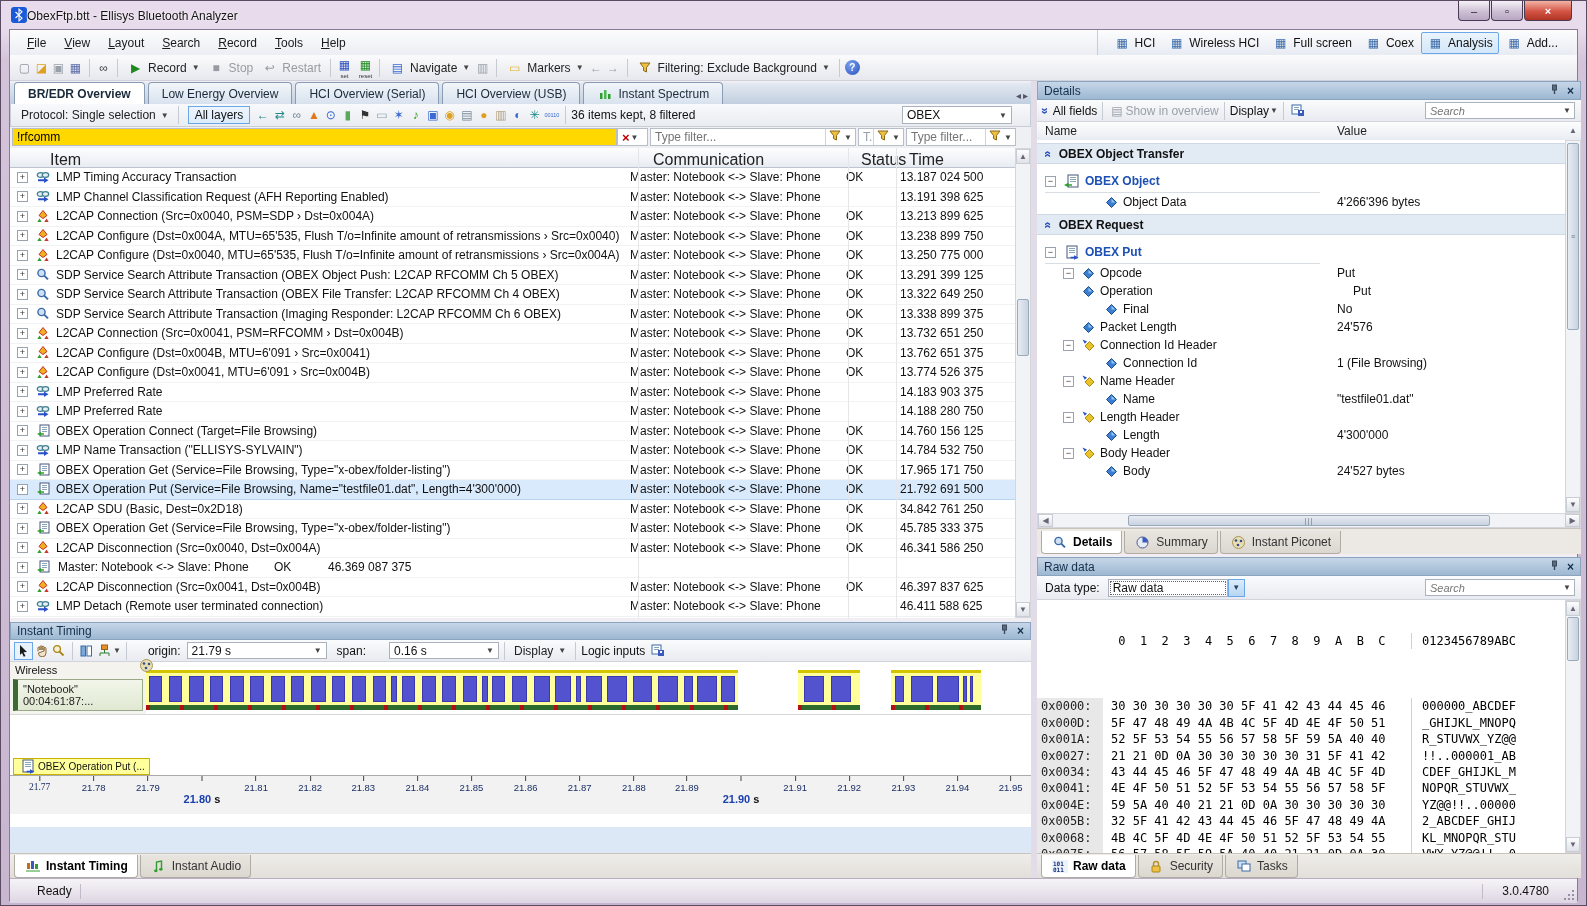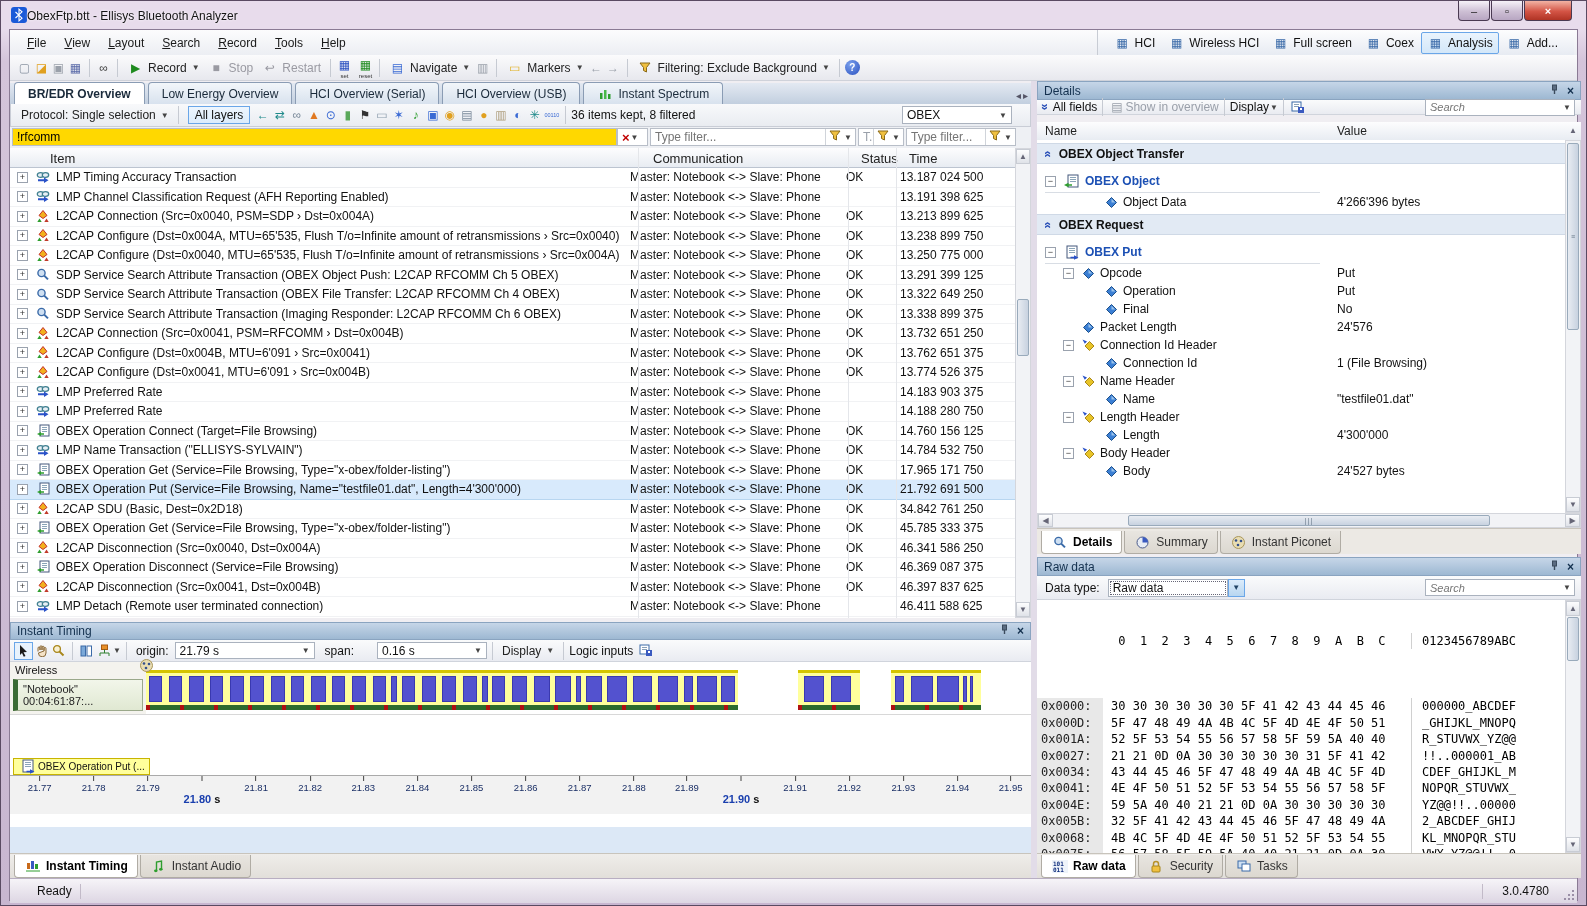--- a/index.html
+++ b/index.html
@@ -41,21 +41,21 @@
   .combo{display:flex;align-items:center;justify-content:space-between;border:1px solid #aab2be;background:#fff;padding:1px 4px;box-sizing:border-box}
   
   .filterrow{position:absolute;left:9px;top:126px;width:1021px;height:21px;background:#eef0f4;border-bottom:1px solid #c9cdd6}
   .fcell{position:absolute;top:1px;height:18px;display:flex;align-items:center;border:1px solid #b8bec8;background:#fff;box-sizing:border-box}
   .yellowfilter{background:#ffd800;font-weight:normal}
   .yellowfilter input{background:transparent;border:none;outline:none;font:12px "Liberation Sans",sans-serif;width:100%;padding-left:4px}
   .fph{color:#9aa0aa;padding-left:4px;overflow:hidden;white-space:nowrap}
   .fbtn{display:flex;align-items:center;gap:2px;padding:0 3px;border-left:1px solid #d0d4da;height:100%}
   .redx{color:#c00000;font-weight:bold;font-size:13px}
   
-  .thead{position:absolute;left:9px;top:147px;width:1021px;height:20px;background:linear-gradient(#fdfdfe,#e8ecf2);border-bottom:1px solid #bcc4d0;box-sizing:border-box;font-size:13px;color:#222}
+  .thead{position:absolute;left:9px;top:147px;width:1021px;height:20px;background:linear-gradient(#fdfdfe,#e8ecf2);border-bottom:1px solid #bcc4d0;box-sizing:border-box;font-size:16px;color:#222}
   .thead span{position:absolute;top:3px}
   .tbody{position:absolute;left:9px;top:167px;width:1005px;height:450px;background:#fff;overflow:hidden}
   .trow{height:19.5px;display:flex;align-items:center;border-bottom:1px solid #f1f2f4;position:relative;box-sizing:border-box;white-space:nowrap}
   .trow.sel{background:#d8eafc;border-bottom:1px solid #b8d6f0}
   .exp{display:inline-flex;width:9px;height:9px;border:1px solid #9aa2ae;background:#fff;font-size:9px;line-height:7px;align-items:center;justify-content:center;color:#333;flex:none}
   .trow .exp{margin:0 6px 0 7px}
   .ricon{width:18px;flex:none;display:inline-flex;justify-content:center}
   .itemtxt{margin-left:4px;overflow:hidden;text-overflow:clip;width:568px;flex:none}
   .commtxt{width:209px;flex:none;padding-left:6px}
   .stattxt{width:47px;flex:none;padding-left:7px}
@@ -640,21 +640,20 @@
         <span class="exp">+</span>
         <span class="ricon">
           <svg width="15" height="14" viewBox="0 0 15 14">
             <rect x="4" y="1" width="9" height="11" fill="#fff" stroke="#44597c"></rect>
             <line x1="6" y1="3.5" x2="11" y2="3.5" stroke="#8aa4b8"></line>
             <line x1="6" y1="5.5" x2="11" y2="5.5" stroke="#8aa4b8"></line>
             <line x1="6" y1="7.5" x2="11" y2="7.5" stroke="#8aa4b8"></line>
             <path d="M1 10 l4 -2 v1.3 h3 v1.4 h-3 V12 z" fill="#2e9e2e"></path>
           </svg>
         </span>
-        <span class="itemtxt">OBEX Operation Disconnect (Service=File Browsing)</span>
         <span class="commtxt">Master: Notebook &lt;-&gt; Slave: Phone</span>
         <span class="stattxt">OK</span>
         <span class="timetxt">46.369 087 375</span>
       </div>
       <div class="trow">
         <span class="exp">+</span>
         <span class="ricon">
           <svg width="14" height="13" viewBox="0 0 14 13">
             <path d="M7 0.5 L11 5.5 L7 8.5 L3 5.5 Z" fill="#f2b01e" stroke="#c2302a" stroke-width="1"></path>
             <path d="M3.5 8.5 l-2.2 3.5 h4.4 z" fill="#2e9e2e"></path>
@@ -730,21 +729,21 @@
         <svg width="14" height="13">
           <rect x="4.5" y="1" width="6" height="4.5" fill="#e89028" stroke="#a85a10"></rect>
           <line x1="7.5" y1="5.5" x2="7.5" y2="9" stroke="#2e7e2e"></line>
           <line x1="3" y1="9" x2="12" y2="9" stroke="#2e7e2e"></line>
           <line x1="3" y1="9" x2="3" y2="12" stroke="#2e7e2e"></line>
           <line x1="12" y1="9" x2="12" y2="12" stroke="#2e7e2e"></line>
         </svg>
       </span>
       <span class="dd">▼</span>
     <span class="tsep"></span>
-    <span style="margin-left:4px">origin:</span>
+    <span style="margin-left:16px">origin:</span>
     <div class="combo" style="width:140px;height:17px;margin-left:6px">
       <span>21.79 s</span>
         <span class="dd">▼</span>
     </div>
     <span style="margin-left:10px">span:</span>
     <div class="combo" style="width:110px;height:17px;margin-left:23px">
       <span>0.16 s</span>
         <span class="dd">▼</span>
     </div>
     <span class="tsep"></span>
@@ -830,21 +829,21 @@
           <line x1="6" y1="5.5" x2="12" y2="5.5" stroke="#8aa4b8"></line>
           <line x1="6" y1="7.5" x2="12" y2="7.5" stroke="#8aa4b8"></line>
           <path d="M15.5 12.5 l-4.5 2.2 v-1.4 h-3.5 v-1.6 h3.5 v-1.4 z" fill="#2a52c8"></path>
         </svg>
       </span>
     <span>OBEX Operation Put (...</span>
   </div>
 
   <div class="abs" id="timeaxis" style="left:9px;top:774px;width:1021px;height:38px;background:#f2f2f2;border-top:1px solid #aaa;overflow:hidden">
 
-  <div class="tick" style="left: 2.9%;">
+  <div class="tick" style="left: 2.9%; font-family: Liberation Serif, serif;">
         <span class="tickmark"></span>
         <span class="ticklabel">21.77</span>
       </div>
       <div class="tick" style="left: 8.2%;">
         <span class="tickmark"></span>
         <span class="ticklabel">21.78</span>
       </div>
       <div class="tick" style="left: 13.5%;">
         <span class="tickmark"></span>
         <span class="ticklabel">21.79</span>
@@ -954,21 +953,21 @@
   <div class="phead" style="position:absolute;left:1036px;top:80px;width:544px;height:19px;font-size:12px">
     <span>Details</span>
     <span class="tools">
         <span class="pin-i"><svg width="9" height="11">
             <rect x="2.5" y="1" width="4" height="5" fill="#5a6b80" stroke="#3a4a5c"></rect>
             <line x1="4.5" y1="6" x2="4.5" y2="10" stroke="#3a4a5c" stroke-width="1.4"></line>
           </svg></span>
         <b style="color:#13304e">×</b>
       </span>
   </div>
-  <div class="ptoolbar" style="position:absolute;left:1036px;top:99px;width:544px;height:15px">
+  <div class="ptoolbar" style="position:absolute;left:1036px;top:99px;width:544px;height:22px">
     <span class="chevdn">«</span>
     <span style="margin-left:5px">All fields</span>
     <span class="tsep"></span>
     <span class="gicon dim">▤</span>
     <span class="dim">Show in overview</span>
     <span class="tsep"></span>
     <span>Display</span>
       <span class="dd">▼</span>
     <span class="tsep"></span>
     <span class="gicon" id="savelisticon2">
@@ -1041,21 +1040,21 @@
         <span class="exp" style="margin-right:6px">−</span>
         <span class="dicon">
           <svg width="11" height="11" viewBox="0 0 11 11">
             <path d="M5.5 0.5 L10.5 5.5 L5.5 10.5 L0.5 5.5 Z" fill="#3b7fd4" stroke="#1c4f8a"></path>
             <path d="M5.5 1.8 L9.2 5.5 L5.5 5.5 Z" fill="#9cc4ea"></path>
           </svg>
         </span>
         <span class="fname" style="margin-left:3px">Opcode</span>
         <span class="dval">Put</span>
       </div>
-      <div class="drow" style="padding-left: 66px;">
+      <div class="drow" style="padding-left: 27px; margin-left: 16px;">
         <span class="dicon">
           <svg width="11" height="11" viewBox="0 0 11 11">
             <path d="M5.5 0.5 L10.5 5.5 L5.5 10.5 L0.5 5.5 Z" fill="#3b7fd4" stroke="#1c4f8a"></path>
             <path d="M5.5 1.8 L9.2 5.5 L5.5 5.5 Z" fill="#9cc4ea"></path>
           </svg>
         </span>
         <span class="fname" style="margin-left:3px">Operation</span>
         <span class="dval">Put</span>
       </div>
       <div class="drow" style="padding-left: 66px;">

